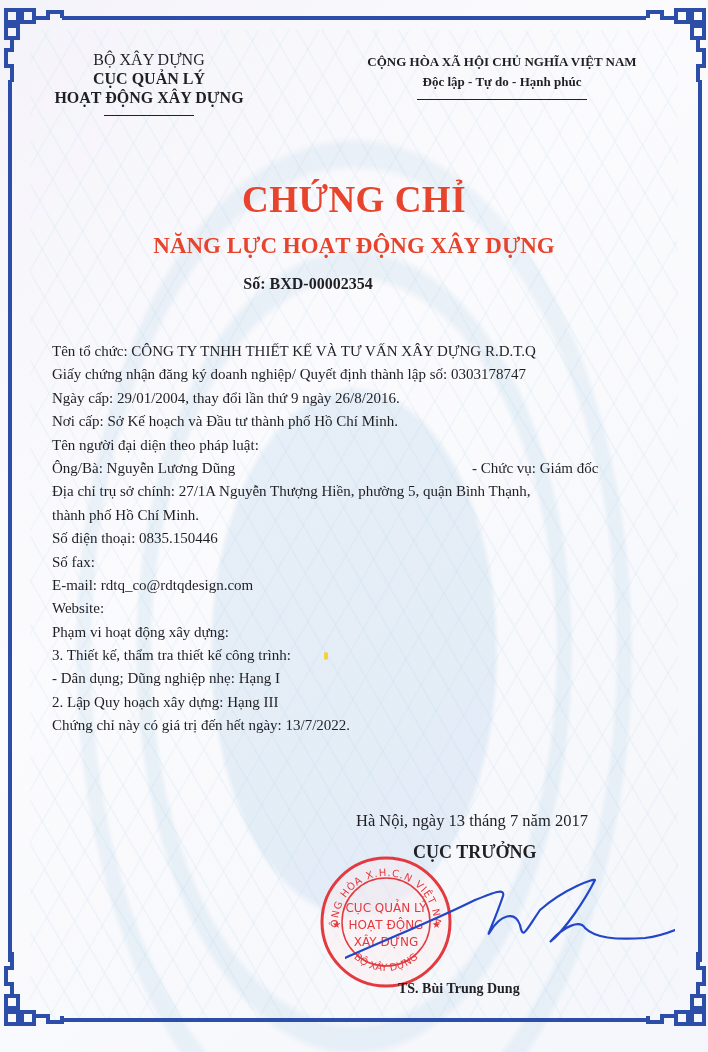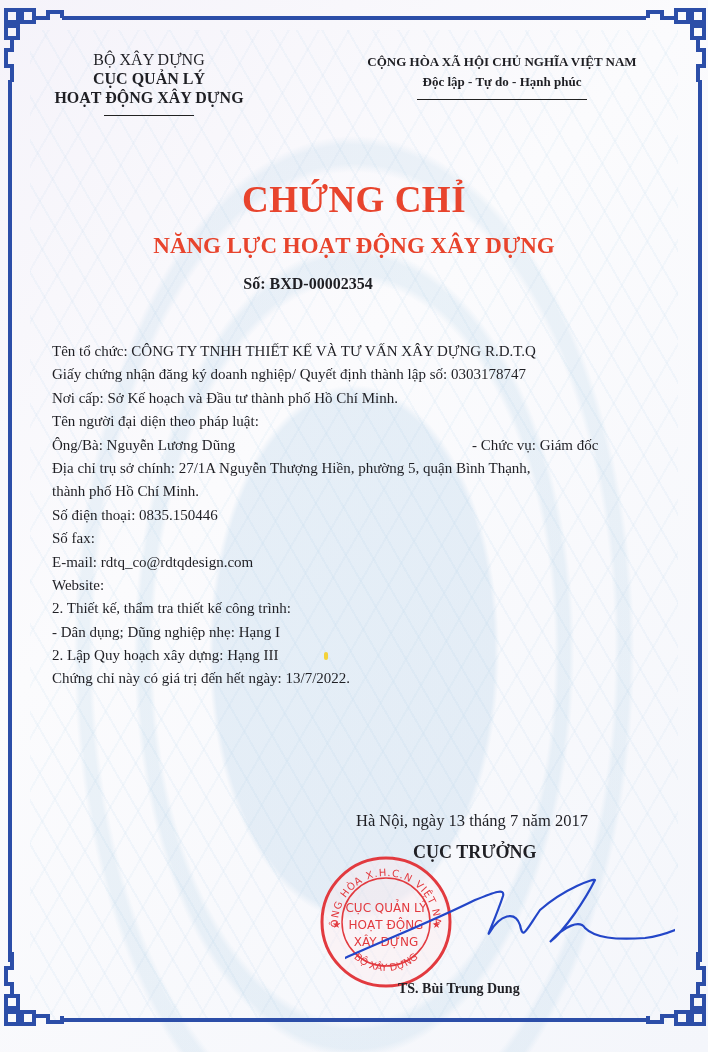--- a/index.html
+++ b/index.html
@@ -139,33 +139,35 @@
   <div class="rule"></div>
 </div>
 
 <div class="title main">CHỨNG CHỈ</div>
 <div class="title sub">NĂNG LỰC HOẠT ĐỘNG XÂY DỰNG</div>
 <div class="number">Số: BXD-00002354</div>
 
 <div class="body">
   <div class="row">Tên tổ chức: CÔNG TY TNHH THIẾT KẾ VÀ TƯ VẤN XÂY DỰNG R.D.T.Q</div>
   <div class="row">Giấy chứng nhận đăng ký doanh nghiệp/ Quyết định thành lập số: 0303178747</div>
+  <div class="row">Ngày cấp: 29/01/2004, thay đổi lần thứ 9 ngày 26/8/2016.</div>
   <div class="row">Nơi cấp: Sở Kế hoạch và Đầu tư thành phố Hồ Chí Minh.</div>
   <div class="row">Tên người đại diện theo pháp luật:</div>
   <div class="row">
     <span>Ông/Bà: Nguyễn Lương Dũng</span>
     <span class="right">- Chức vụ: Giám đốc</span>
   </div>
   <div class="row">Địa chỉ trụ sở chính: 27/1A Nguyễn Thượng Hiền, phường 5, quận Bình Thạnh,</div>
   <div class="row">thành phố Hồ Chí Minh.</div>
   <div class="row">Số điện thoại: 0835.150446</div>
   <div class="row">Số fax:</div>
   <div class="row">E-mail: rdtq_co@rdtqdesign.com</div>
   <div class="row">Website:</div>
-  <div class="row">2. Thiết kế, thẩm tra thiết kế công trình:</div>
+  <div class="row">Phạm vi hoạt động xây dựng:</div>
+  <div class="row">3. Thiết kế, thẩm tra thiết kế công trình:</div>
   <div class="row">- Dân dụng; Dũng nghiệp nhẹ: Hạng I</div>
   <div class="row">2. Lập Quy hoạch xây dựng: Hạng III</div>
   <div class="row">Chứng chỉ này có giá trị đến hết ngày: 13/7/2022.</div>
 </div>
 
 <div class="dot"></div>
 
 <div class="sig-date">Hà Nội, ngày 13 tháng 7 năm 2017</div>
 <div class="sig-role">CỤC TRƯỞNG</div>
 

